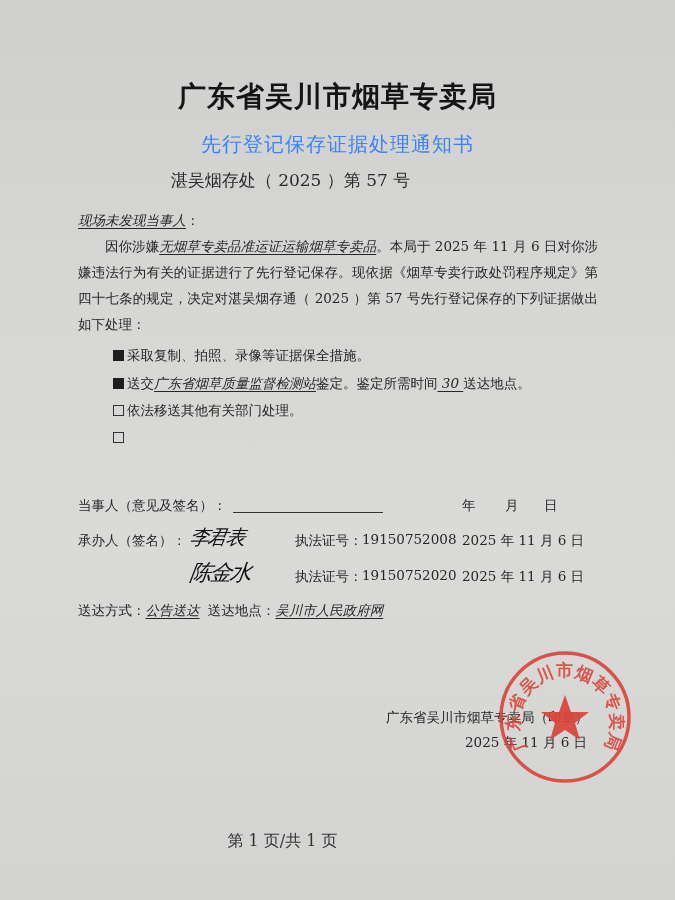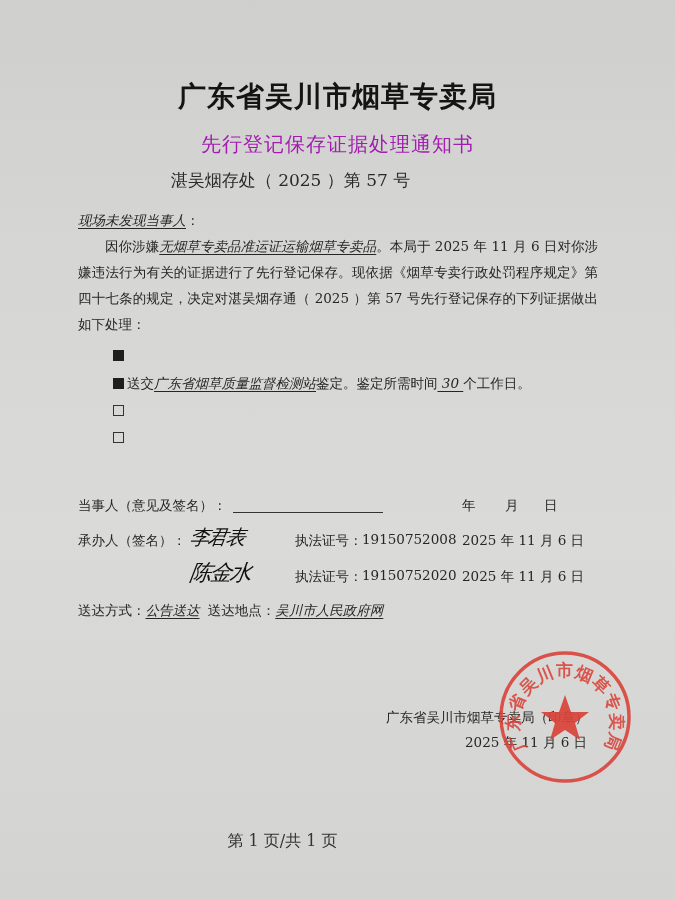--- a/index.html
+++ b/index.html
@@ -4,21 +4,21 @@
 <style>
   html, body { margin: 0; padding: 0; }
   body {
     width: 675px; height: 900px; overflow: hidden; position: relative;
     background: linear-gradient(180deg, #cfd0ce 0%, #d6d7d5 30%, #dadbd9 60%, #d3d4d2 100%);
     font-family: "DejaVu Serif", "Liberation Serif", serif;
     color: #1e1e1e;
   }
   .abs { position: absolute; white-space: nowrap; }
   .title { left: 0; width: 675px; text-align: center; top: 78px; font-size: 28px; font-weight: bold; letter-spacing: 1px; color: #141414; font-family: "DejaVu Sans", sans-serif; }
-  .subtitle { left: 0; width: 675px; text-align: center; top: 131px; font-size: 20px; letter-spacing: 1px; color: #a21caf; font-family: "DejaVu Sans", sans-serif; }
+  .subtitle { left: 0; width: 675px; text-align: center; top: 131px; font-size: 20px; letter-spacing: 1px; color: #3b82f6; font-family: "DejaVu Sans", sans-serif; }
   .docno { left: 0; width: 581px; text-align: center; top: 169px; font-size: 17px; color: #2a2a2a; }
   .body-text { font-size: 13.5px; color: #262626; }
   .u { text-decoration: underline; text-underline-offset: 3px; font-style: italic; }
   .para { left: 78px; width: 520px; top: 233px; line-height: 26px; font-size: 13.5px; text-indent: 27px; white-space: normal; text-align: justify; color: #262626; }
   .check { left: 113px; font-size: 13.5px; color: #262626; }
   .box { display: inline-block; width: 11px; height: 11px; margin-right: 3px; vertical-align: -1px; box-sizing: border-box; }
   .box.filled { background: #1e1e1e; }
   .box.empty { border: 1.2px solid #333; background: transparent; }
   .sigline { display: inline-block; width: 150px; border-bottom: 1px solid #333; height: 14px; vertical-align: -3px; margin-left: 6px; }
   .signature { font-family: "DejaVu Serif", serif; font-style: italic; font-size: 20px; color: #111; letter-spacing: -2px; transform: skewX(-8deg); }
@@ -34,27 +34,27 @@
 
 <div class="abs body-text" style="left:78px; top:212px;">
   <span class="u">现场未发现当事人</span><span>：</span>
 </div>
 
 <div class="abs para">
   <span>因你涉嫌</span><span class="u">无烟草专卖品准运证运输烟草专卖品</span><span>。本局于 2025 年 11 月 6 日对你涉嫌违法行为有关的证据进行了先行登记保存。现依据《烟草专卖行政处罚程序规定》第四十七条的规定，决定对湛吴烟存通（ 2025 ）第 57 号先行登记保存的下列证据做出如下处理：</span>
 </div>
 
 <div class="abs check" style="top:347px;">
-  <span class="box filled"></span>
+  <span class="box filled"></span><span>采取复制、拍照、录像等证据保全措施。</span>
 </div>
 <div class="abs check" style="top:375px;">
-  <span class="box filled"></span><span>送交</span><span class="u">广东省烟草质量监督检测站</span><span>鉴定。鉴定所需时间</span><span class="u"> 30 </span><span>个工作日。</span>
+  <span class="box filled"></span><span>送交</span><span class="u">广东省烟草质量监督检测站</span><span>鉴定。鉴定所需时间</span><span class="u"> 30 </span><span>送达地点。</span>
 </div>
 <div class="abs check" style="top:402px;">
-  <span class="box empty"></span>
+  <span class="box empty"></span><span>依法移送其他有关部门处理。</span>
 </div>
 <div class="abs check" style="top:429px;">
   <span class="box empty"></span>
 </div>
 
 <div class="abs body-text" style="left:78px; top:497px;">
   <span>当事人（意见及签名）：</span><span class="sigline"></span>
 </div>
 <div class="abs body-text" style="left:462px; top:497px;">年</div>
 <div class="abs body-text" style="left:505px; top:497px;">月</div>

